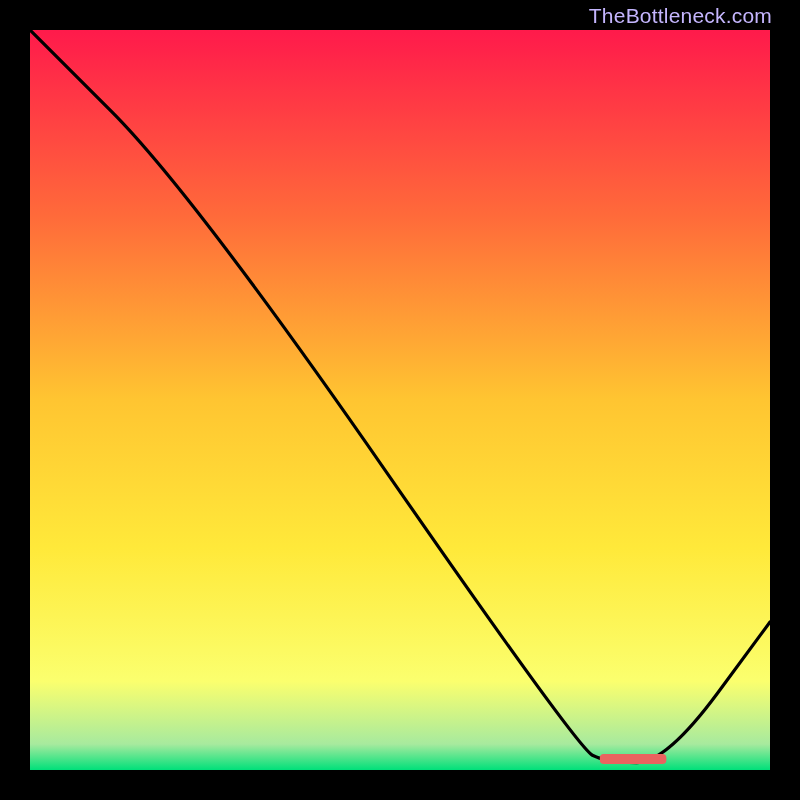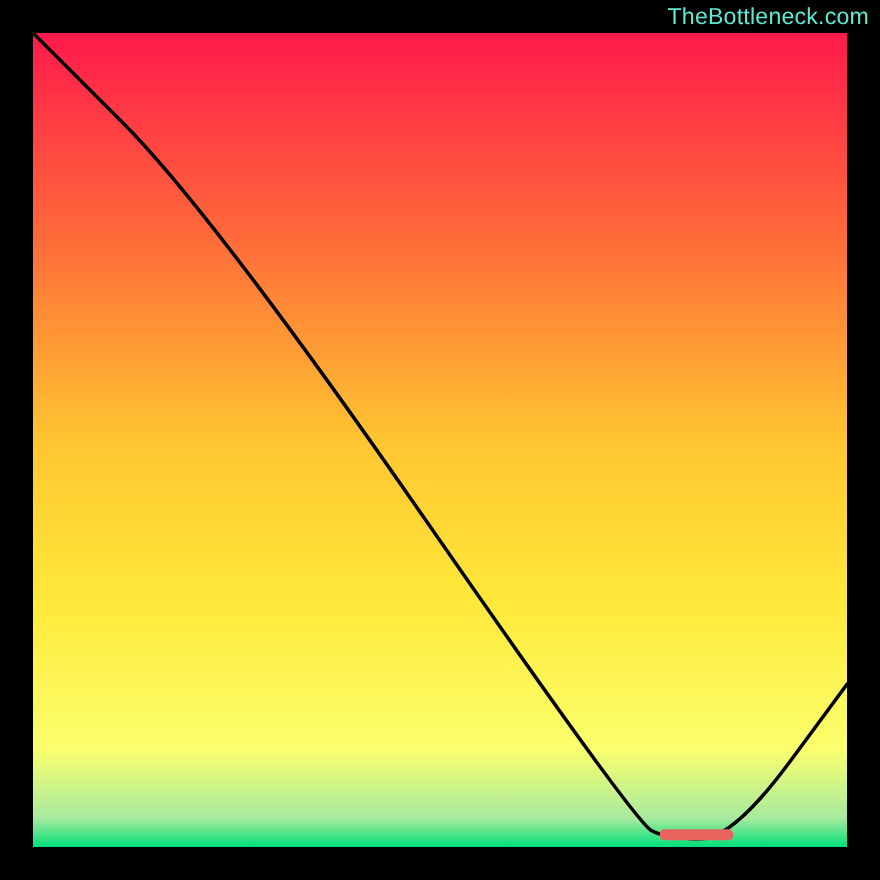--- a/index.html
+++ b/index.html
@@ -13,22 +13,22 @@
   }
   .frame {
     position: relative;
     width: 800px;
     height: 800px;
     background: #000000;
   }
   .attribution {
     position: absolute;
     top: 4px;
-    right: 10px;
-    color: #5eead4;
+    right: 28px;
+    color: #c4b5fd;
     font-size: 21px;
     font-weight: 500;
     letter-spacing: 0.2px;
     user-select: none;
     text-align: center;
   }
   svg.chart {
     position: absolute;
     left: 30px;
     top: 30px;

